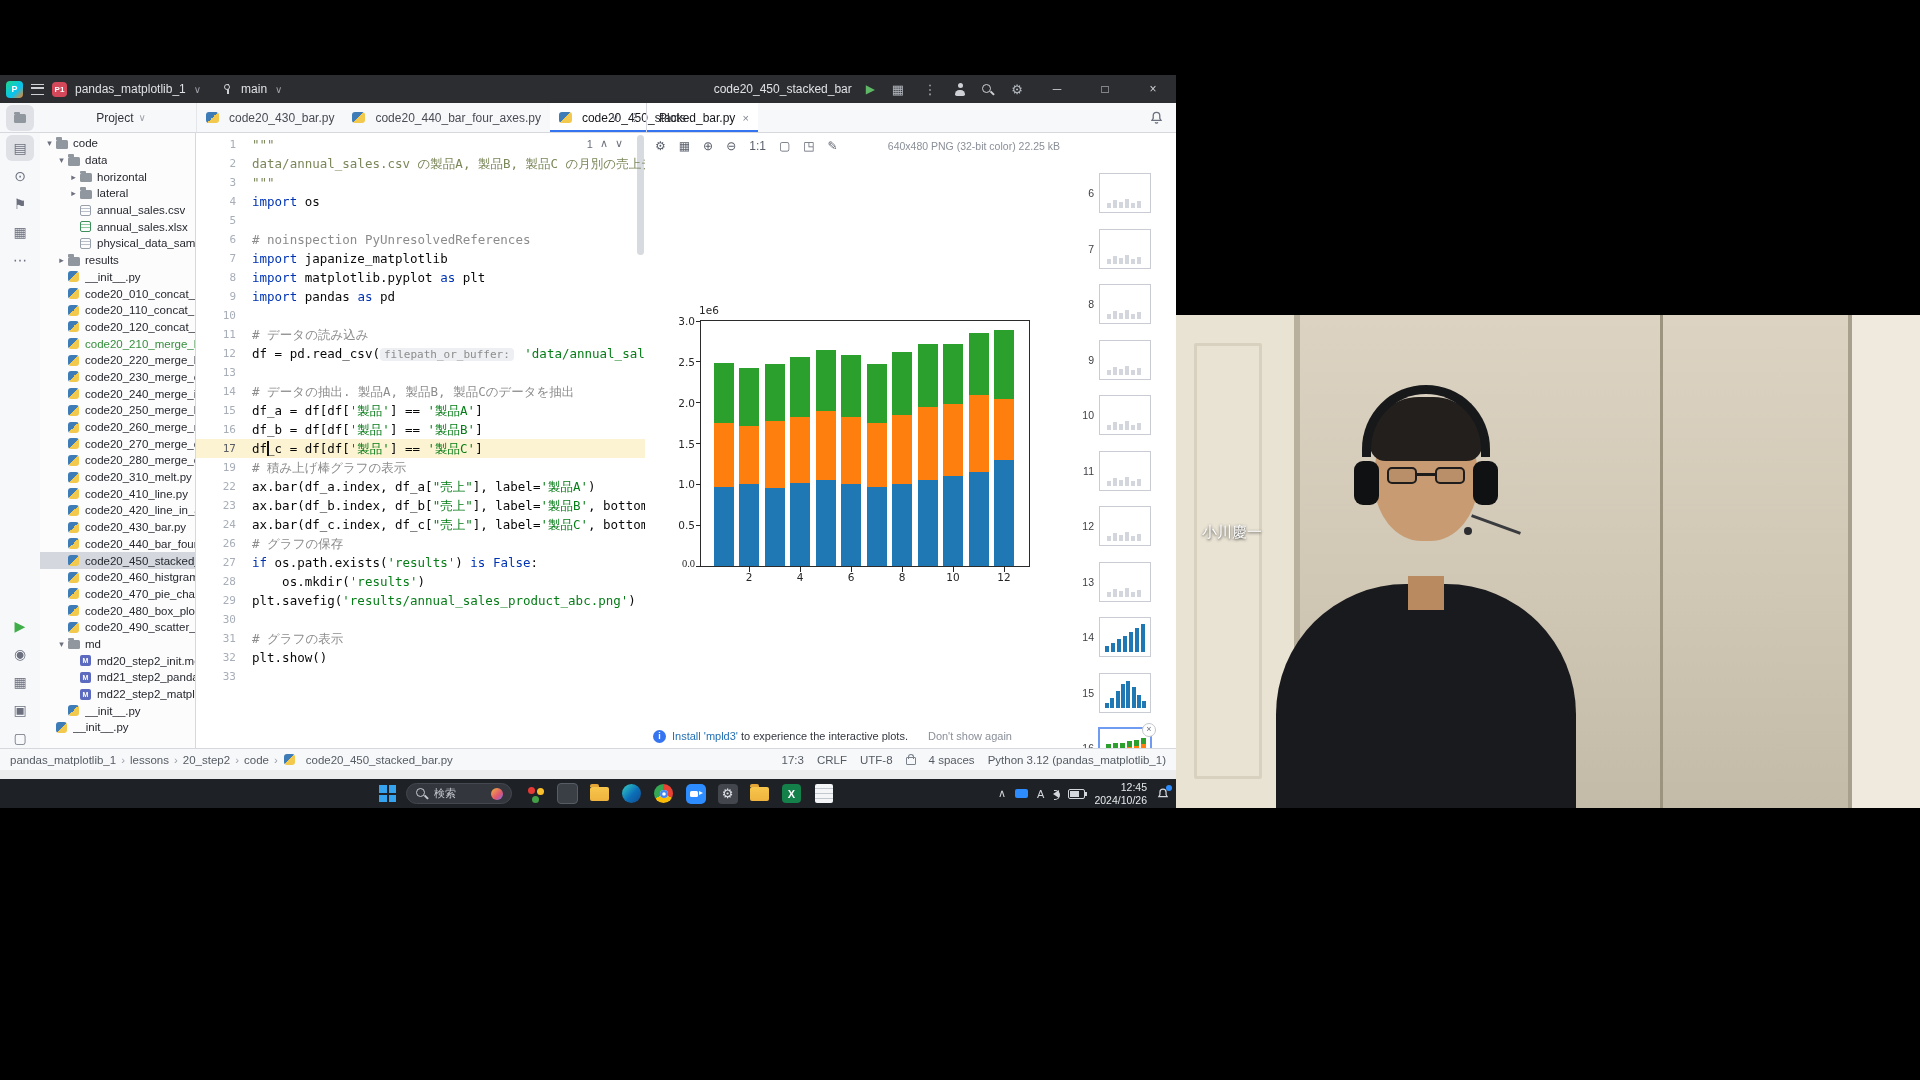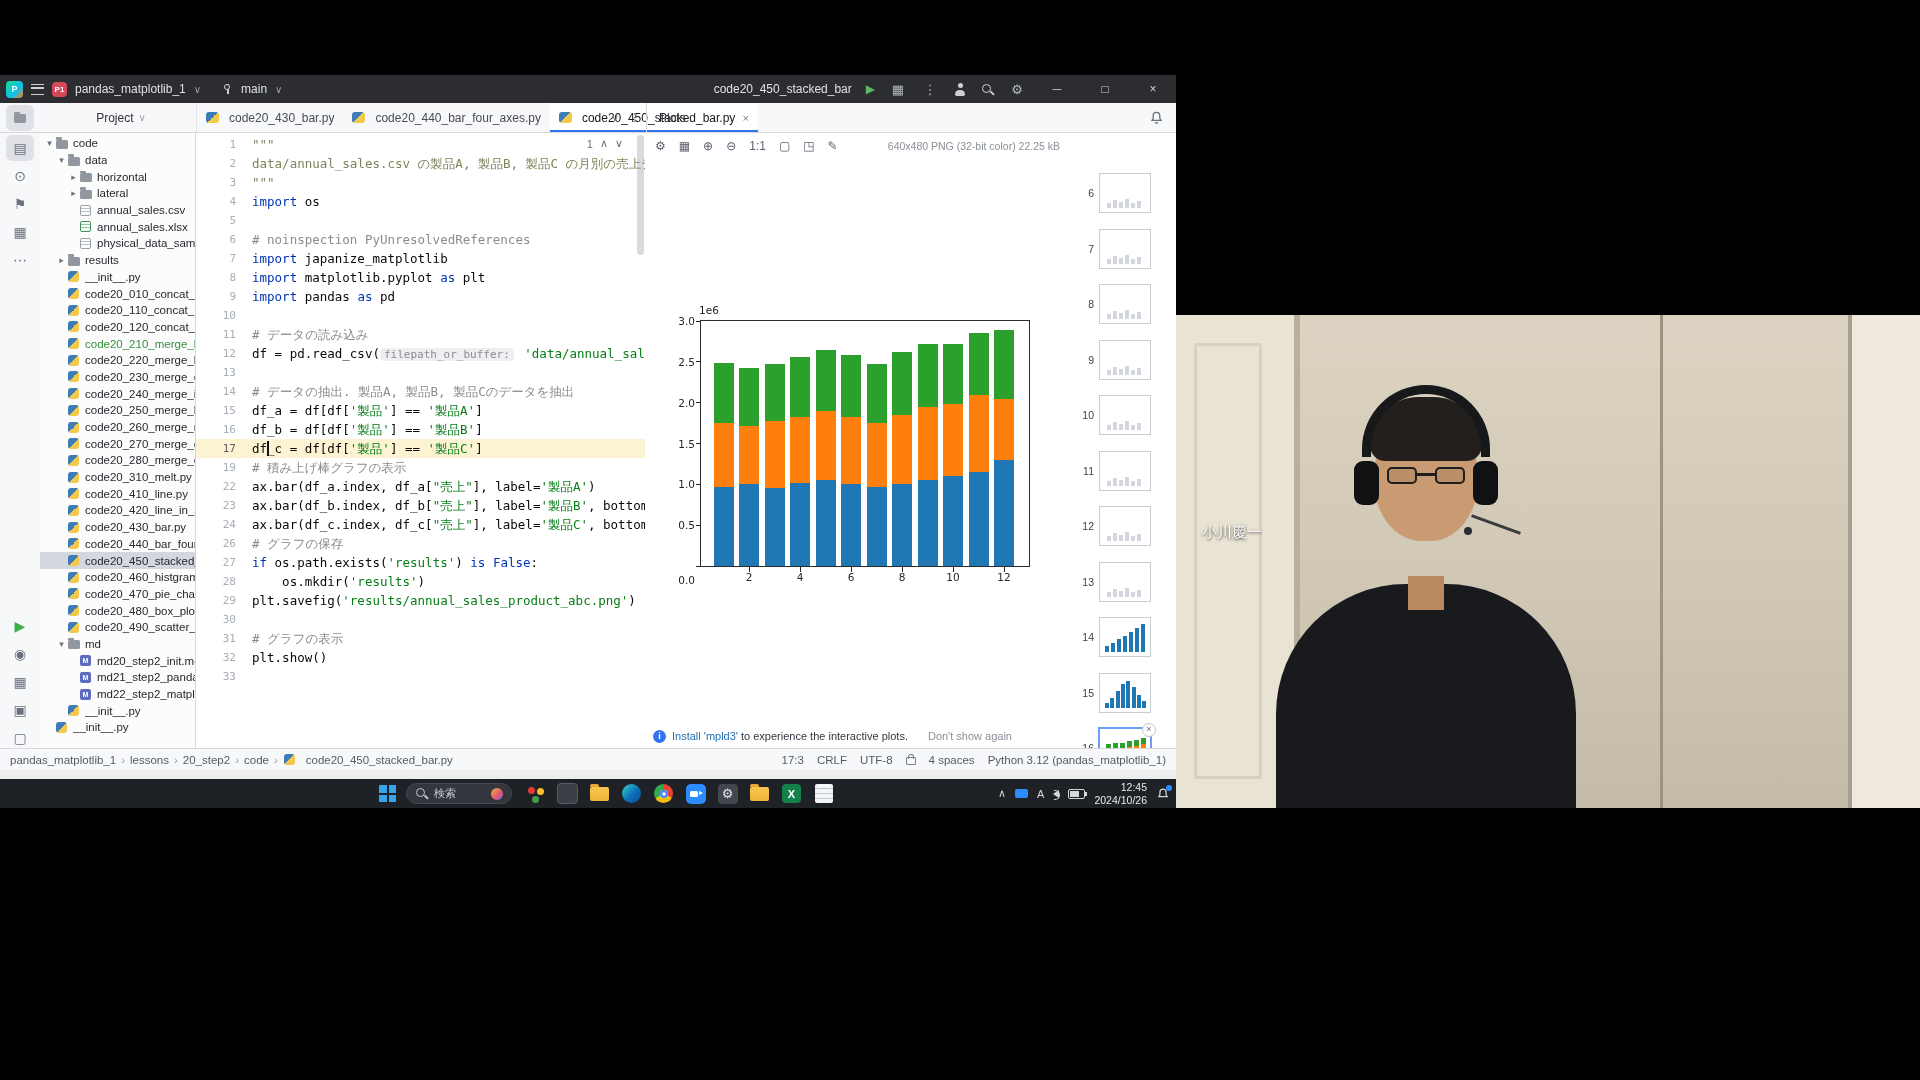--- a/index.html
+++ b/index.html
@@ -573,21 +573,21 @@
             <span class="pico">▦</span>
             <span class="pico">⊕</span>
             <span class="pico">⊖</span>
             <span class="pico">1:1</span>
             <span class="pico">▢</span>
             <span class="pico">◳</span>
             <span class="pico">✎</span>
           </div>
         <div class="pinfo">640x480 PNG (32-bit color) 22.25 kB</div>
         <div class="chartbox" id="chartbox">
-            <span class="ytick" style="top: 253px;">0.0</span>
+            <span class="ytick" style="top: 237px; font-family: Liberation Serif, serif;">0.0</span>
             <span class="ytm" style="top: 244.5px;"></span>
             <span class="ytick" style="top: 198.167px;">0.5</span>
             <span class="ytm" style="top: 203.667px;"></span>
             <span class="ytick" style="top: 157.333px;">1.0</span>
             <span class="ytm" style="top: 162.833px;"></span>
             <span class="ytick" style="top: 116.5px;">1.5</span>
             <span class="ytm" style="top: 122px;"></span>
             <span class="ytick" style="top: 75.6667px;">2.0</span>
             <span class="ytm" style="top: 81.1667px;"></span>
             <span class="ytick" style="top: 34.8333px;">2.5</span>

